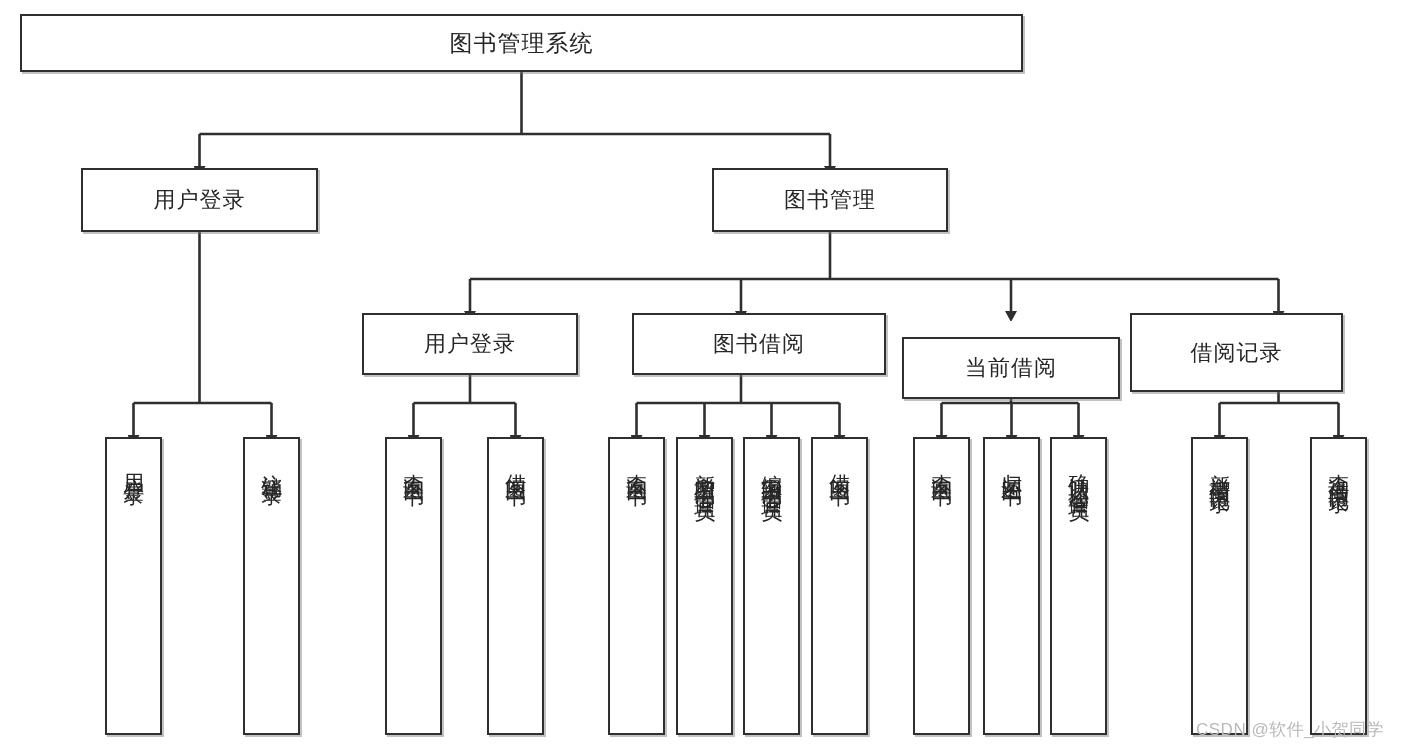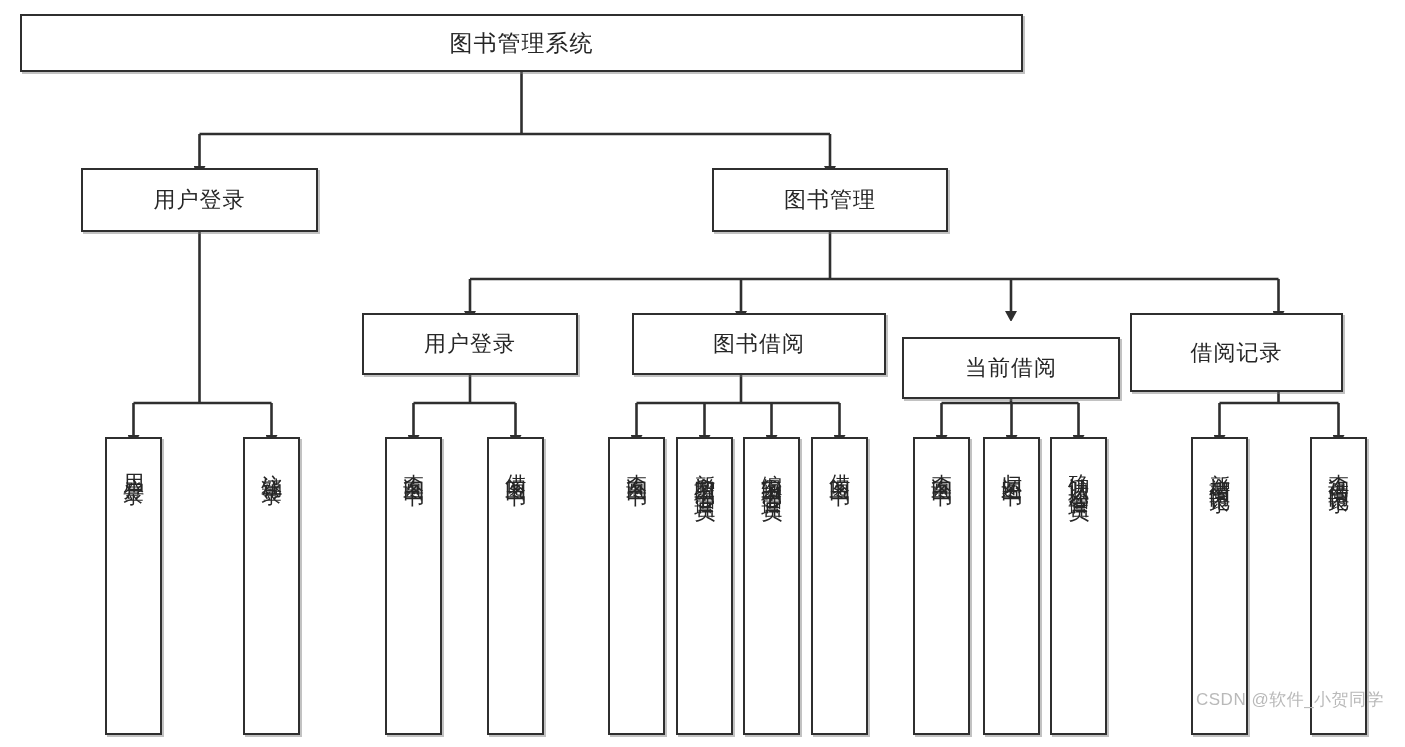--- a/index.html
+++ b/index.html
@@ -165,14 +165,14 @@
       <div class="node vert" style="left: 1050px; top: 437px; width: 57px; height: 298px;">
         <span class="lbl">确认归还（管理员）</span>
       </div>
       <div class="node vert" style="left: 1191px; top: 437px; width: 57px; height: 298px;">
         <span class="lbl">新增借阅记录</span>
       </div>
       <div class="node vert" style="left: 1310px; top: 437px; width: 57px; height: 298px;">
         <span class="lbl">查询借阅记录</span>
       </div>
     </div>
-  <div class="watermark" style="left: 1196px; top: 688px; color: rgb(185, 185, 185);">CSDN @软件_小贺同学</div>
+  <div class="watermark" style="left: 1196px; top: 718px; color: rgb(185, 185, 185);">CSDN @软件_小贺同学</div>
 </div>
 
 </body></html>

